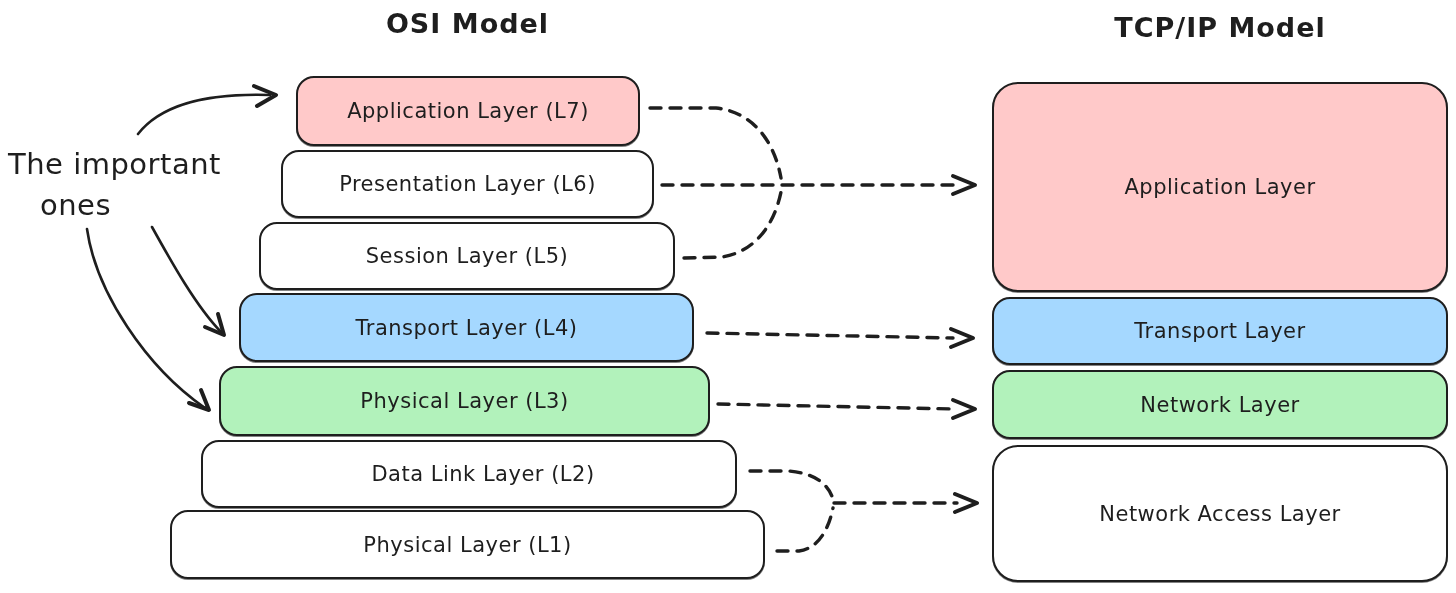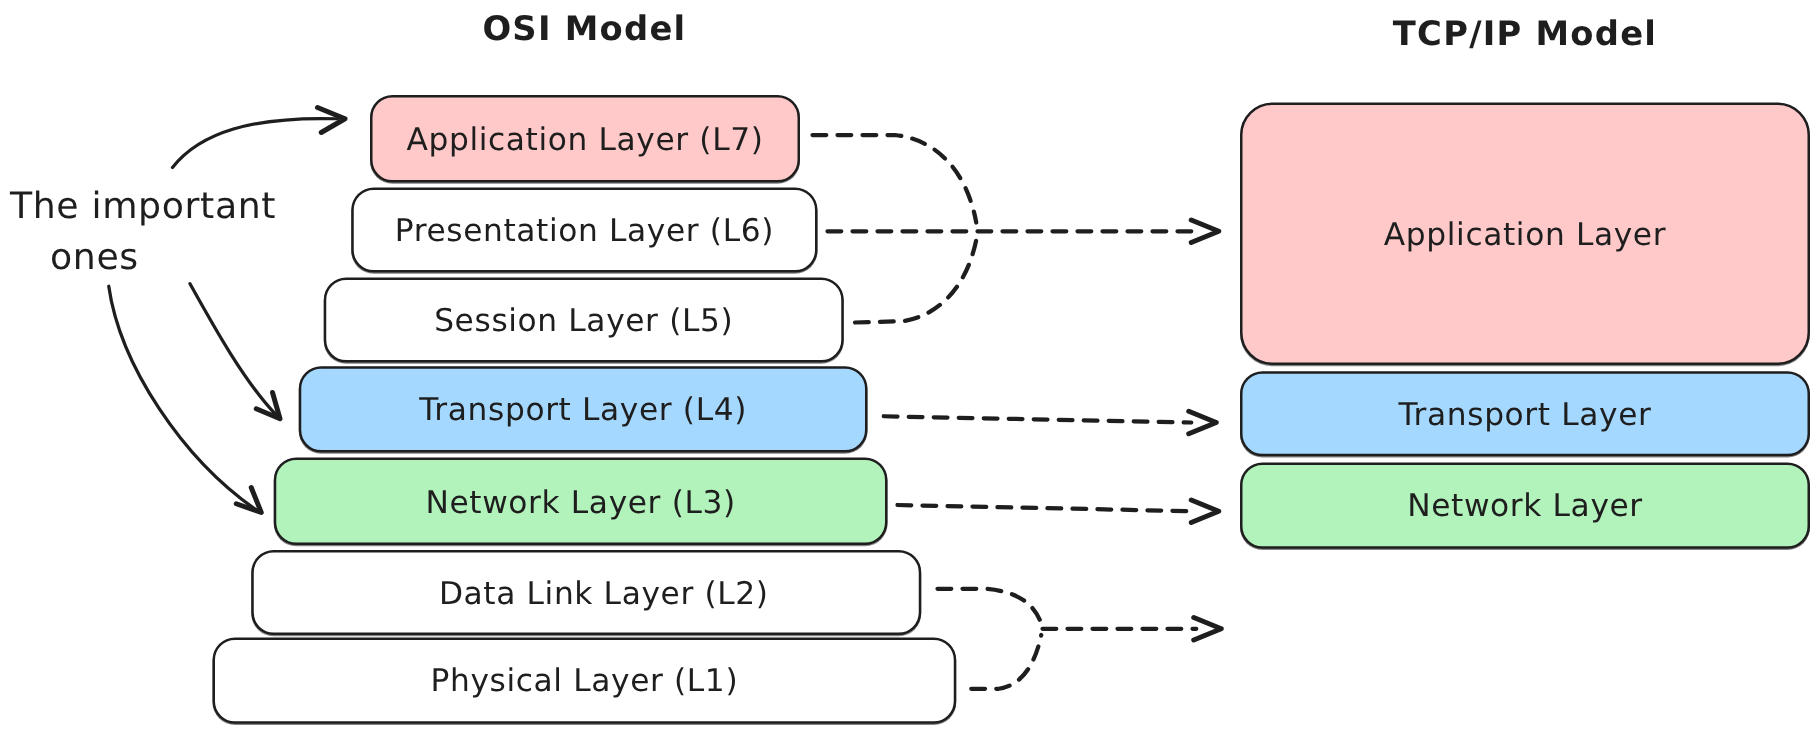--- a/index.html
+++ b/index.html
@@ -23,21 +23,21 @@
   .title.osi    { left: 295px; top: 8px;  width: 345px; }
   .title.tcpip  { left: 992px; top: 12px; width: 456px; }
 
   .layer {
     position: absolute;
     border: 2.5px solid var(--stroke);
     border-radius: 18px;
     display: flex;
     align-items: center;
     justify-content: center;
-    font-size: 25px;
+    font-size: 21px;
     letter-spacing: 0.5px;
     box-shadow: 0 1px 0 rgba(30,30,30,0.55);
     box-sizing: border-box;
     background: #fff;
   }
   .layer span { white-space: nowrap; }
 
   
   .osi-0 { left: 296px; top: 76px;  width: 344px; height: 70px; }
   .osi-1 { left: 281px; top: 150px; width: 373px; height: 68px; }
@@ -107,37 +107,40 @@
   <div class="layer osi-1" style="background: rgb(255, 255, 255);">
     <span>Presentation Layer (L6)</span>
   </div>
   <div class="layer osi-2" style="background: rgb(255, 255, 255);">
     <span>Session Layer (L5)</span>
   </div>
   <div class="layer osi-3" style="background: rgb(165, 216, 255);">
     <span>Transport Layer (L4)</span>
   </div>
   <div class="layer osi-4" style="background: rgb(178, 242, 187);">
-    <span>Network Layer (L3)</span>
+    <span>Physical Layer (L3)</span>
   </div>
   <div class="layer osi-5" style="background: rgb(255, 255, 255); padding-left: 28px;">
     <span>Data Link Layer (L2)</span>
   </div>
   <div class="layer osi-6" style="background: rgb(255, 255, 255);">
     <span>Physical Layer (L1)</span>
   </div>
 
   <div class="layer tcp-1" style="background: rgb(165, 216, 255);">
     <span>Transport Layer</span>
   </div>
   <div class="layer tcp-0" style="background: rgb(255, 201, 201);">
     <span>Application Layer</span>
   </div>
   <div class="layer tcp-2" style="background: rgb(178, 242, 187);">
     <span>Network Layer</span>
+  </div>
+  <div class="layer tcp-3" style="background: rgb(255, 255, 255);">
+    <span>Network Access Layer</span>
   </div>
 
   <svg id="arrow-overlay" viewBox="0 0 1456 593" xmlns="http://www.w3.org/2000/svg">
 
     <g>
       <path class="ink" d="M 138 134 C 160 106, 202 93, 270 95"></path>
       <path class="head" d="M 254 86 L 276 95 L 257 106"></path>
     </g>
     <g>
       <path class="ink" d="M 152 227 C 172 263, 196 306, 221 332"></path>

